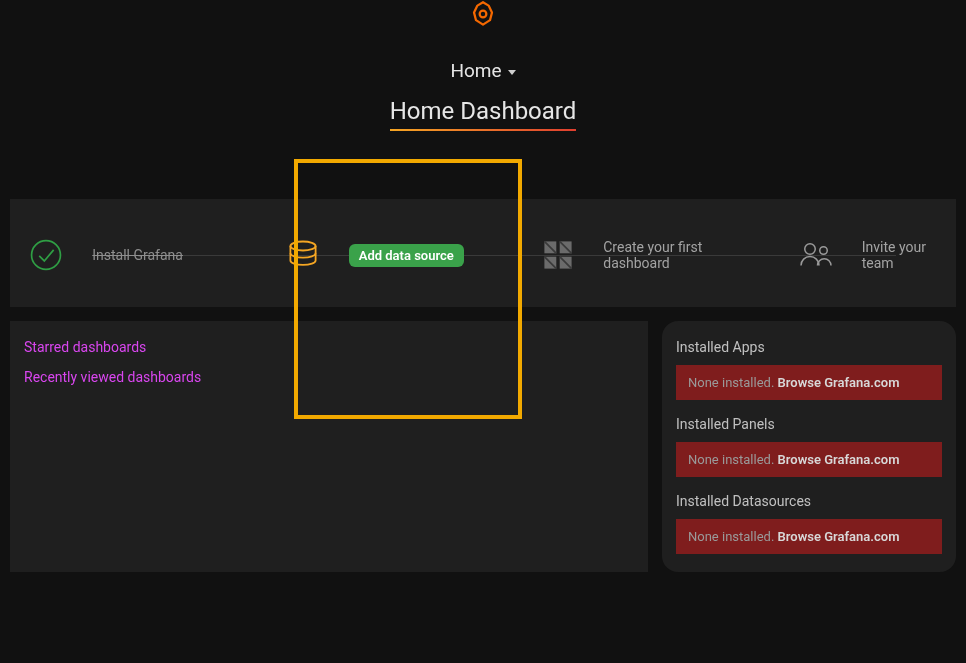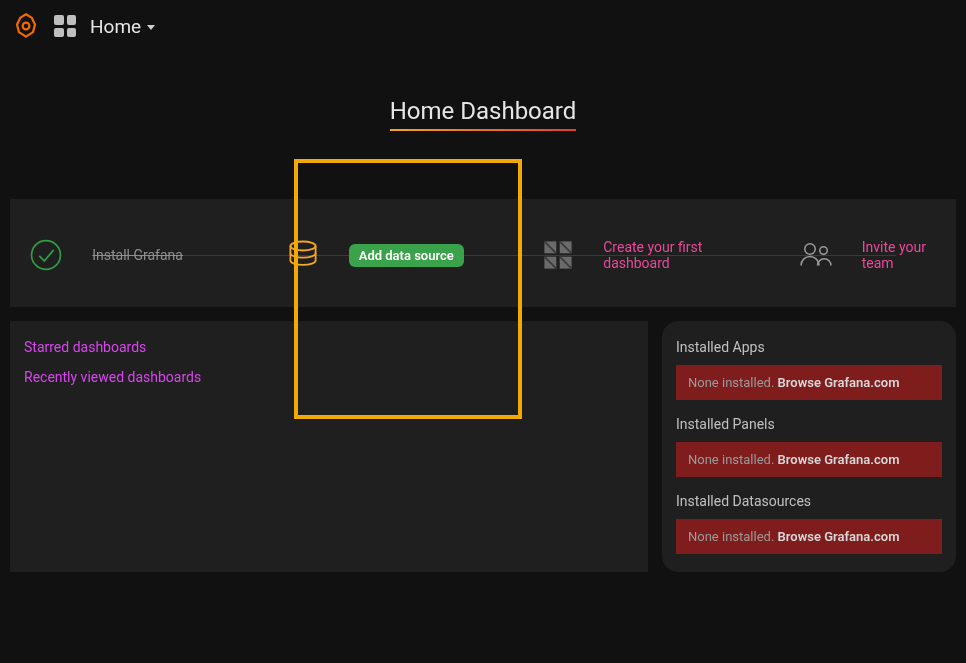--- a/index.html
+++ b/index.html
@@ -15,20 +15,21 @@
       color: #d8d9da;
       overflow: hidden;
     }
     
     .navbar {
       height: 52px;
       display: flex;
       align-items: center;
       padding: 0 12px;
       gap: 14px;
+      flex-direction: column;
     }
     .logo {
       width: 28px;
       height: 28px;
       display: flex;
       align-items: center;
       justify-content: center;
     }
     .grid-icon {
       width: 22px;
@@ -101,21 +102,21 @@
       position: absolute;
       top: 56px;
       left: 160px;
       right: 60px;
       height: 1px;
       background: #3a3a3a;
       z-index: 1;
     }
     .step-label {
       font-size: 14px;
-      color: #ec4899;
+      color: #a3a3a3;
     }
     .step-label.done {
       text-decoration: line-through;
       color: #8e8e8e;
     }
     .btn-green {
       background: #3aa24a;
       color: #fff;
       padding: 4px 10px;
       border-radius: 6px;

